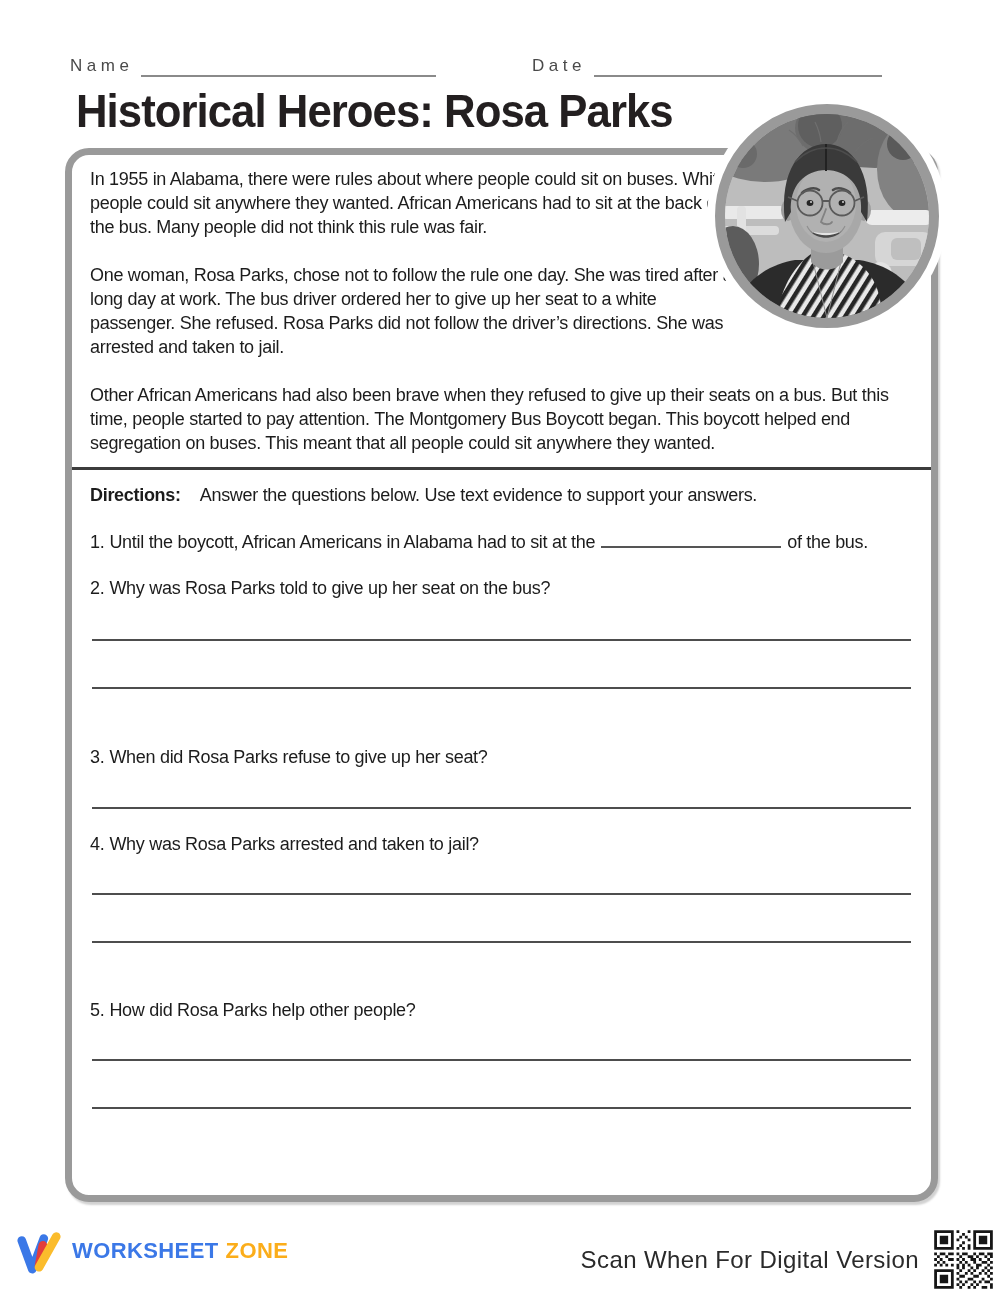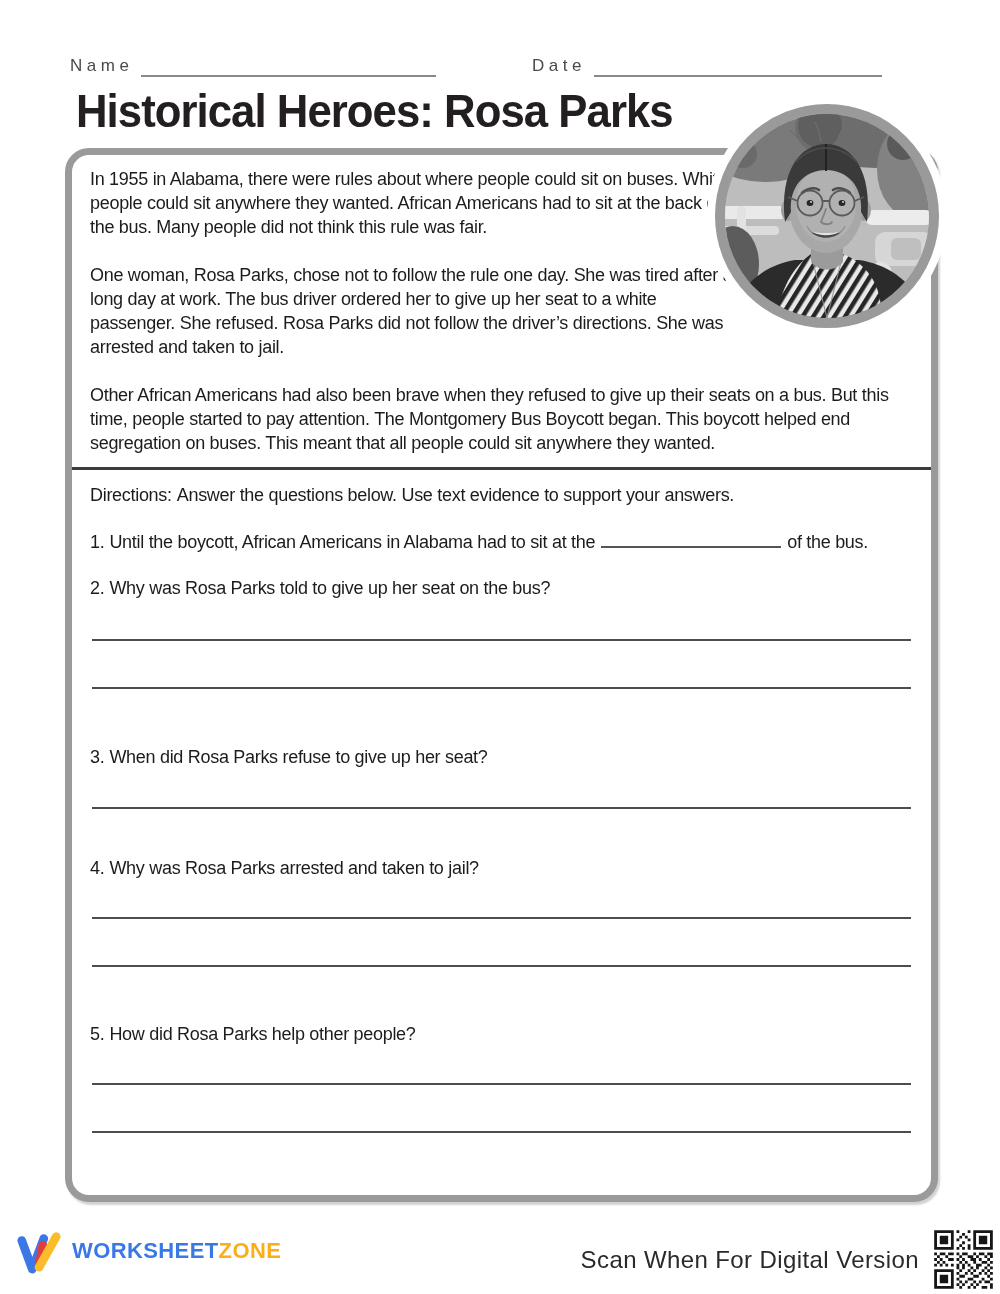--- a/index.html
+++ b/index.html
@@ -43,28 +43,28 @@
   .p1 { margin-top: 12px; max-width: 640px; }
   .p2 { margin-top: 24px; max-width: 655px; }
   .p3 { margin-top: 24px; }
 
   .section-divider {
     margin: 12px -18px 0 -18px; height: 0;
     border-top: 3px solid #3c3c3c;
   }
 
   .directions-row { margin-top: 13px; }
-  .directions-label { font-weight: 400; margin-right: 5px; }
+  .directions-label { font-weight: 700; margin-right: 19px; }
 
   .question { white-space: nowrap; }
   .q-num { margin-right: 5px; }
   .q1 { margin-top: 23px; }
   .q2 { margin-top: 22px; }
   .q3 { margin-top: 56px; }
-  .q4 { margin-top: 47px; }
+  .q4 { margin-top: 23px; }
   .q5 { margin-top: 55px; }
   .inline-blank {
     display: inline-block; width: 180px; height: 14px;
     border-bottom: 2px solid #555; margin: 0 6px;
   }
   .answer-line { height: 0; border-bottom: 2px solid #4d4d4d; margin: 0 2px; }
   .al-a { margin-top: 39px; }
   .al-b { margin-top: 46px; }
   .al-c { margin-top: 38px; }
   .al-d { margin-top: 37px; }
@@ -79,21 +79,21 @@
   }
   .photo-wrap svg { display: block; }
 
   
   .footer-logo {
     position: absolute; left: 16px; top: 1228px;
     display: flex; align-items: center;
   }
   .logo-mark { margin-right: 10px; }
   .brand-worksheet { font-size: 22px; font-weight: 800; color: #3b78e7; letter-spacing: 0.4px; }
-  .brand-zone { font-size: 22px; font-weight: 800; color: #fbad1a; letter-spacing: 0.4px; }
+  .brand-zone { font-size: 22px; font-weight: 800; color: #fbad1a; letter-spacing: 0.4px; margin-left: 7px; }
 
   .footer-scan {
     position: absolute; right: 3px; top: 1226px;
     display: flex; align-items: center;
   }
   .scan-text { font-size: 24px; font-weight: 500; color: #2a2a2a; letter-spacing: 0.4px; margin-right: 11px; }
   .qr-box { width: 67px; height: 67px; background: #fff; }
 </style>
 </head>
 <body>

